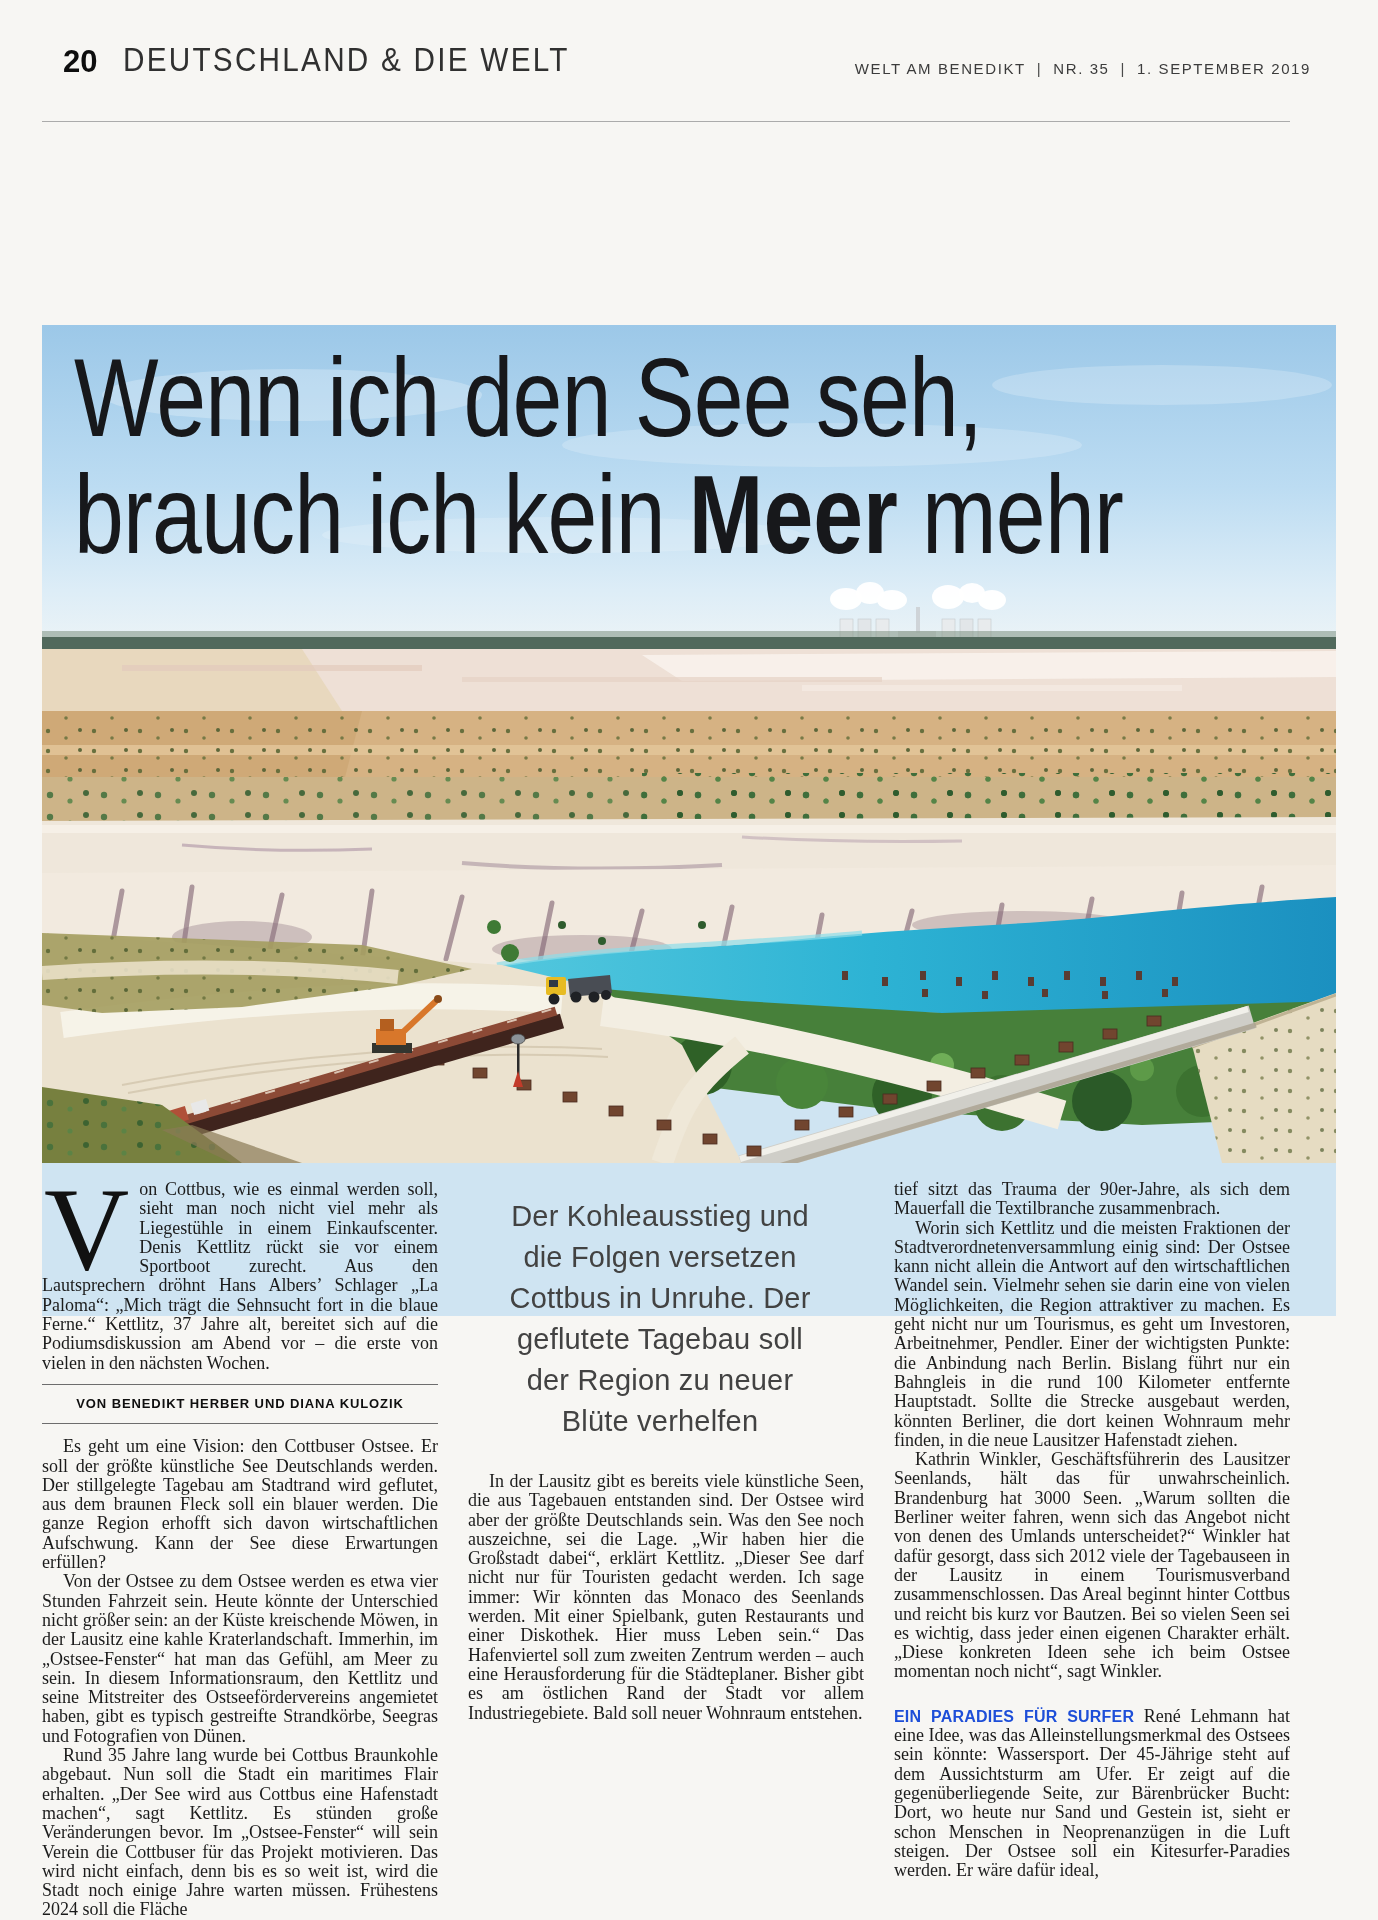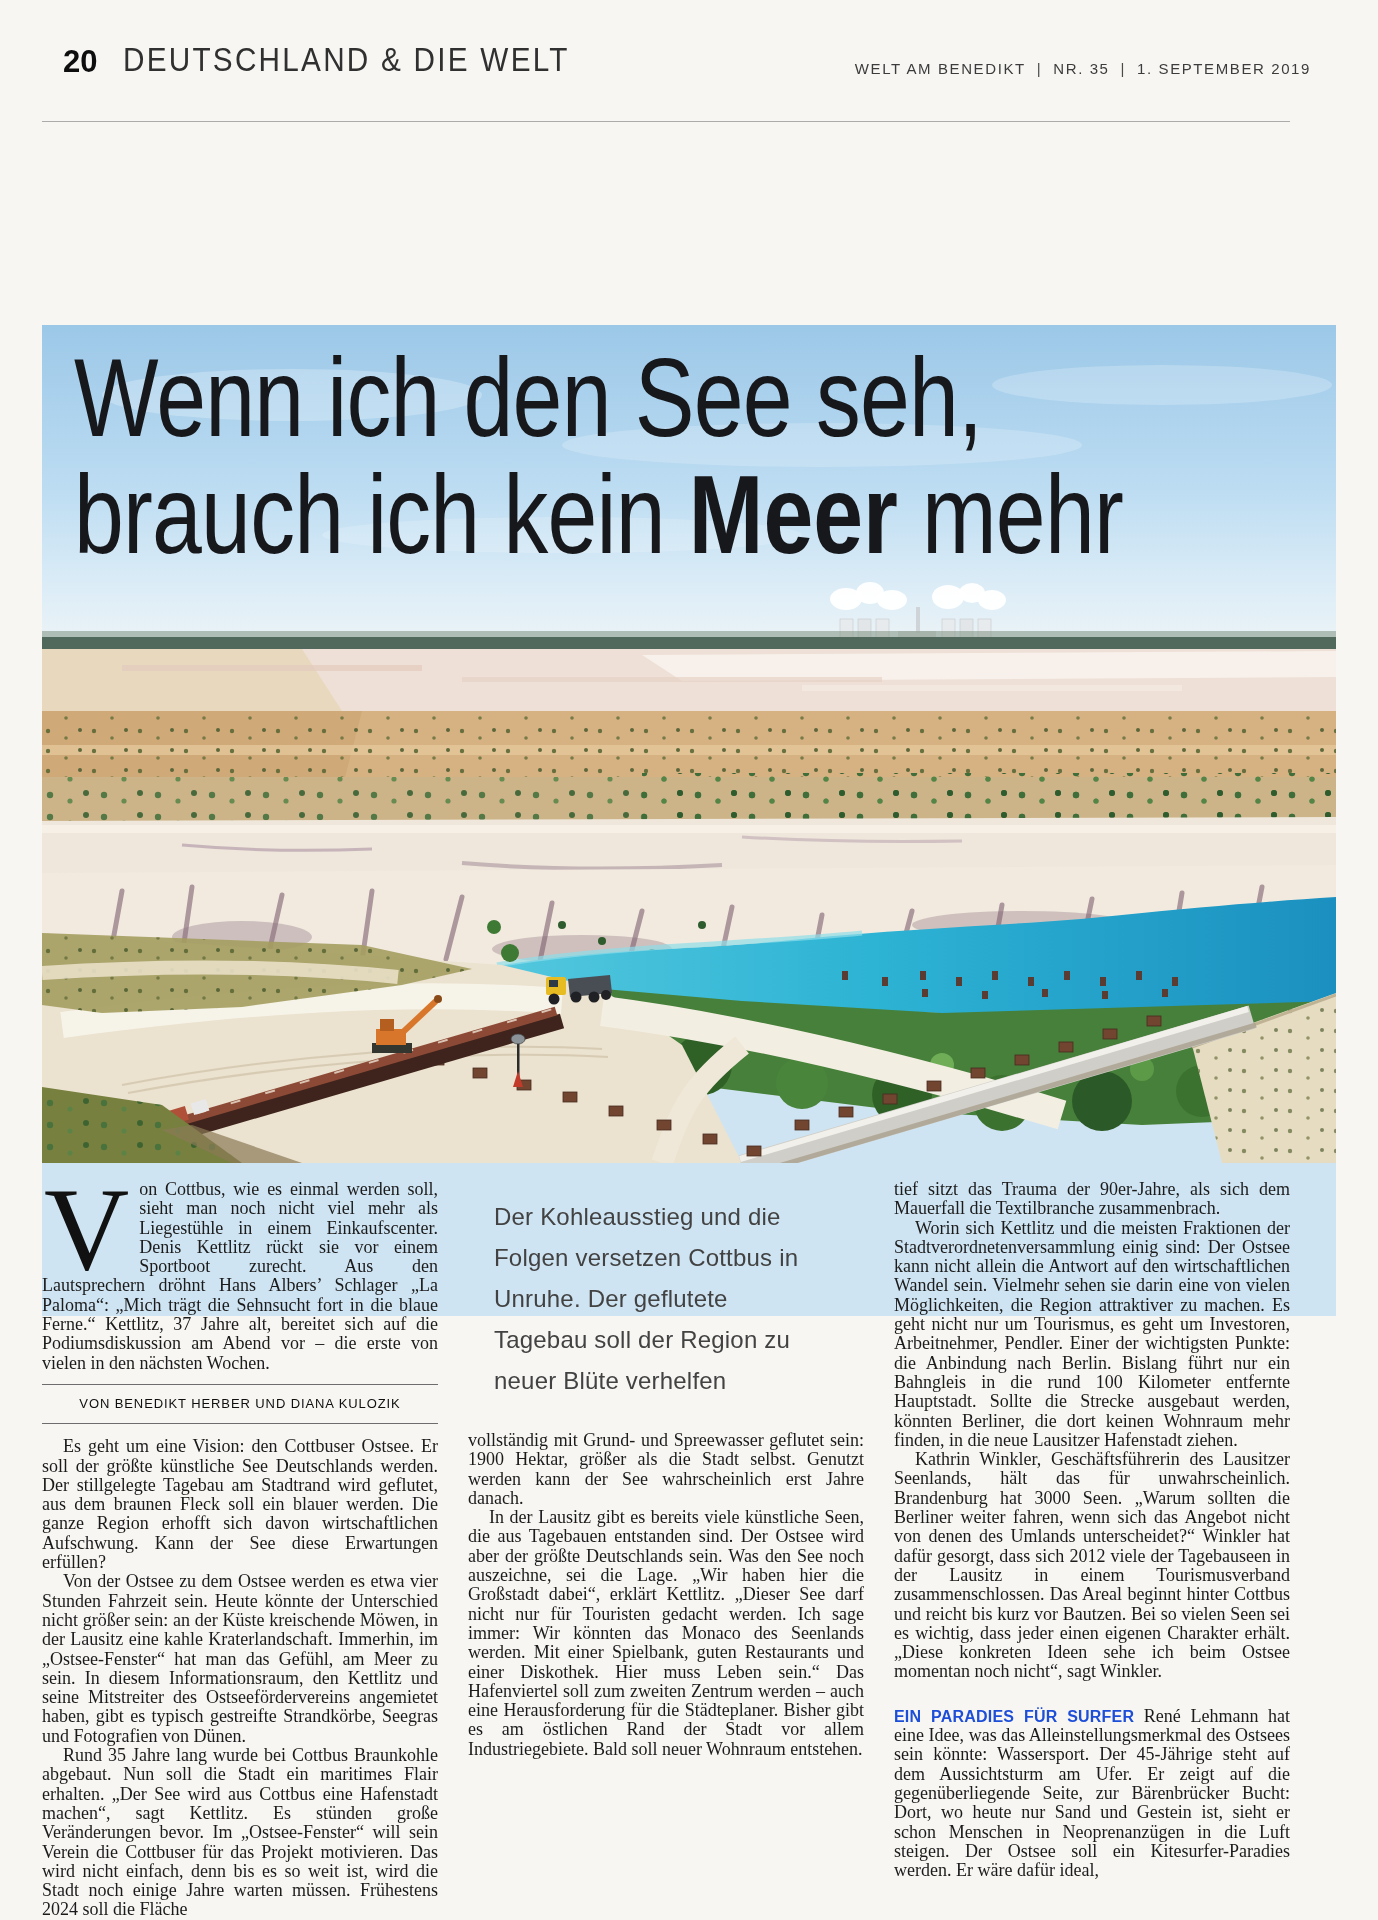--- a/index.html
+++ b/index.html
@@ -41,27 +41,27 @@
   .col-3{left:894px;}
   .col p{margin:0;}
   .col p.ind{text-indent:21px;}
   .dropcap{
     float:left;font-family:"Liberation Serif", serif;font-weight:400;
     font-size:118px;line-height:88px;padding:6px 10px 2px 2px;color:#111;
   }
   .byline-block{
     border-top:1px solid #6d6d6d;border-bottom:1px solid #6d6d6d;
     margin:11px 0 13px;padding:9px 2px 10px;text-align:center;
-    font-family:"Liberation Sans", sans-serif;font-weight:400;
+    font-family:"Liberation Sans", sans-serif;font-weight:700;
     font-size:13px;letter-spacing:.9px;color:#0f0f0f;
   }
   .pullquote{
     font-family:"Liberation Sans", sans-serif;font-weight:400;
-    font-size:24px;line-height:41px;letter-spacing:.2px;color:#424242;
-    width:332px;margin:16px 0 30px 26px;text-align:left;
+    font-size:29px;line-height:41px;letter-spacing:.2px;color:#424242;
+    width:332px;margin:16px 0 30px 26px;text-align:center;
   }
   .gap{height:25px;}
   .kicker{
     font-family:"Liberation Sans", sans-serif;font-weight:700;
     font-size:16px;letter-spacing:.2px;color:#1d4ed8;
   }
 </style>
 </head>
 <body>
 
@@ -334,21 +334,20 @@
 <div class="col col-1">
   <p><span class="dropcap">V</span><span>on Cottbus, wie es einmal werden soll, sieht man noch nicht viel mehr als Liegestühle in einem Einkaufscenter. Denis Kettlitz rückt sie vor einem Sportboot zurecht. Aus den Lautsprechern dröhnt Hans Albers’ Schlager „La Paloma“: „Mich trägt die Sehnsucht fort in die blaue Ferne.“ Kettlitz, 37 Jahre alt, bereitet sich auf die Podiumsdiskussion am Abend vor – die erste von vielen in den nächsten Wochen.</span></p>
   <div class="byline-block">VON BENEDIKT HERBER UND DIANA KULOZIK</div>
   <p class="ind">Es geht um eine Vision: den Cottbuser Ostsee. Er soll der größte künstliche See Deutschlands werden. Der stillgelegte Tagebau am Stadtrand wird geflutet, aus dem braunen Fleck soll ein blauer werden. Die ganze Region erhofft sich davon wirtschaftlichen Aufschwung. Kann der See diese Erwartungen erfüllen?</p>
   <p class="ind">Von der Ostsee zu dem Ostsee werden es etwa vier Stunden Fahrzeit sein. Heute könnte der Unterschied nicht größer sein: an der Küste kreischende Möwen, in der Lausitz eine kahle Kraterlandschaft. Immerhin, im „Ostsee-Fenster“ hat man das Gefühl, am Meer zu sein. In diesem Informationsraum, den Kettlitz und seine Mitstreiter des Ostseefördervereins angemietet haben, gibt es typisch gestreifte Strandkörbe, Seegras und Fotografien von Dünen.</p>
   <p class="ind">Rund 35 Jahre lang wurde bei Cottbus Braunkohle abgebaut. Nun soll die Stadt ein maritimes Flair erhalten. „Der See wird aus Cottbus eine Hafenstadt machen“, sagt Kettlitz. Es stünden große Veränderungen bevor. Im „Ostsee-Fenster“ will sein Verein die Cottbuser für das Projekt motivieren. Das wird nicht einfach, denn bis es so weit ist, wird die Stadt noch einige Jahre warten müssen. Frühestens 2024 soll die Fläche</p>
 </div>
 
 <div class="col col-2">
   <div class="pullquote">Der Kohleausstieg und die Folgen versetzen Cottbus in Unruhe. Der geflutete Tagebau soll der Region zu neuer Blüte verhelfen</div>
-  <p>vollständig mit Grund- und Spreewasser geflutet sein: 1900 Hektar, größer als die Stadt selbst. Genutzt werden kann der See wahrscheinlich erst Jahre danach.</p>
   <p class="ind">In der Lausitz gibt es bereits viele künstliche Seen, die aus Tagebauen entstanden sind. Der Ostsee wird aber der größte Deutschlands sein. Was den See noch auszeichne, sei die Lage. „Wir haben hier die Großstadt dabei“, erklärt Kettlitz. „Dieser See darf nicht nur für Touristen gedacht werden. Ich sage immer: Wir könnten das Monaco des Seenlands werden. Mit einer Spielbank, guten Restaurants und einer Diskothek. Hier muss Leben sein.“ Das Hafenviertel soll zum zweiten Zentrum werden – auch eine Herausforderung für die Städteplaner. Bisher gibt es am östlichen Rand der Stadt vor allem Industriegebiete. Bald soll neuer Wohnraum entstehen.</p>
 </div>
 
 <div class="col col-3">
   <p>tief sitzt das Trauma der 90er-Jahre, als sich dem Mauerfall die Textilbranche zusammenbrach.</p>
   <p class="ind">Worin sich Kettlitz und die meisten Fraktionen der Stadtverordnetenversammlung einig sind: Der Ostsee kann nicht allein die Antwort auf den wirtschaftlichen Wandel sein. Vielmehr sehen sie darin eine von vielen Möglichkeiten, die Region attraktiver zu machen. Es geht nicht nur um Tourismus, es geht um Investoren, Arbeitnehmer, Pendler. Einer der wichtigsten Punkte: die Anbindung nach Berlin. Bislang führt nur ein Bahngleis in die rund 100 Kilometer entfernte Hauptstadt. Sollte die Strecke ausgebaut werden, könnten Berliner, die dort keinen Wohnraum mehr finden, in die neue Lausitzer Hafenstadt ziehen.</p>
   <p class="ind">Kathrin Winkler, Geschäftsführerin des Lausitzer Seenlands, hält das für unwahrscheinlich. Brandenburg hat 3000 Seen. „Warum sollten die Berliner weiter fahren, wenn sich das Angebot nicht von denen des Umlands unterscheidet?“ Winkler hat dafür gesorgt, dass sich 2012 viele der Tagebauseen in der Lausitz in einem Tourismusverband zusammenschlossen. Das Areal beginnt hinter Cottbus und reicht bis kurz vor Bautzen. Bei so vielen Seen sei es wichtig, dass jeder einen eigenen Charakter erhält. „Diese konkreten Ideen sehe ich beim Ostsee momentan noch nicht“, sagt Winkler.</p>
   <div class="gap"></div>
   <p><span class="kicker">EIN PARADIES FÜR SURFER</span><span> René Lehmann hat eine Idee, was das Alleinstellungsmerkmal des Ostsees sein könnte: Wassersport. Der 45-Jährige steht auf dem Aussichtsturm am Ufer. Er zeigt auf die gegenüberliegende Seite, zur Bärenbrücker Bucht: Dort, wo heute nur Sand und Gestein ist, sieht er schon Menschen in Neoprenanzügen in die Luft steigen. Der Ostsee soll ein Kitesurfer-Paradies werden. Er wäre dafür ideal,</span></p>
 </div>

